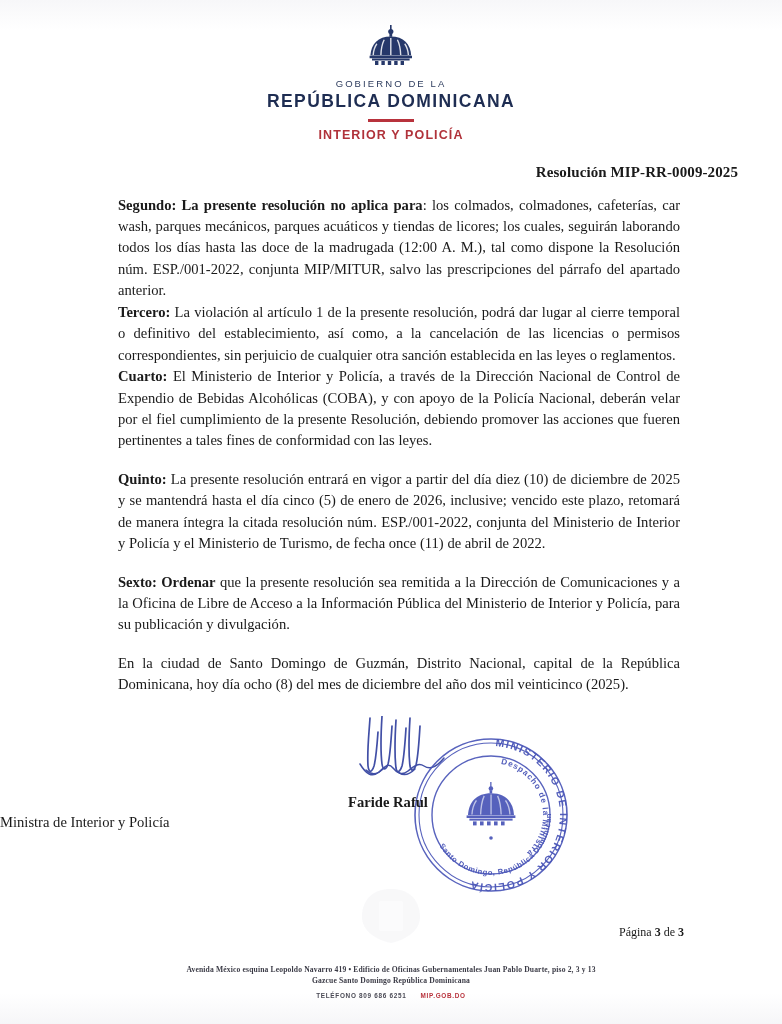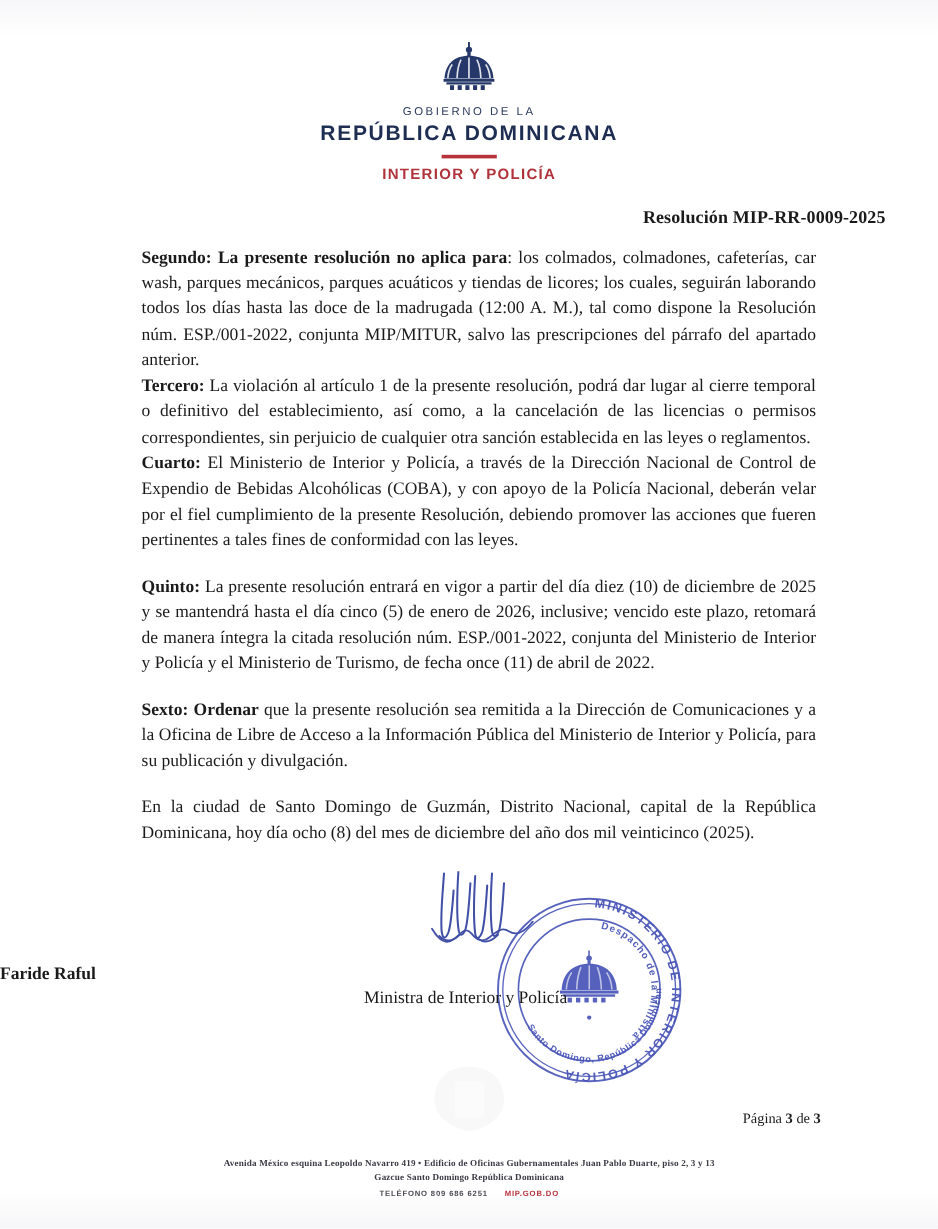--- a/index.html
+++ b/index.html
@@ -17,21 +17,21 @@
   }
   .page {
     position: absolute;
     inset: 0;
     background: #fdfdfd;
     background-image: linear-gradient(180deg, #f7f7f9 0%, #ffffff 3%, #ffffff 97%, #f6f6f8 100%);
   }
 
   
   .letterhead {
-    padding-top: 34px;
+    padding-top: 24px;
     text-align: center;
   }
   .crest {
     margin: 0 auto;
     display: block;
   }
   .gob-line {
     font-family: "Liberation Sans", sans-serif;
     font-size: 9.5px;
     letter-spacing: 2.1px;
@@ -95,30 +95,29 @@
   }
   .sig-scribble {
     position: absolute;
     left: 352px;
     top: -6px;
   }
   .sig-name {
     position: absolute;
     top: 72px;
     left: 0; right: 0;
-    text-align: left;
+    text-align: center;
     padding-right: 6px;
     font-size: 14.6px;
     font-weight: 700;
   }
   .sig-title {
     position: absolute;
     top: 92px;
     left: 0; right: 0;
-    text-align: center;
     padding-right: 6px;
     font-size: 14.6px;
   }
   .seal {
     position: absolute;
     left: 406px;
     top: 8px;
   }
 
   

